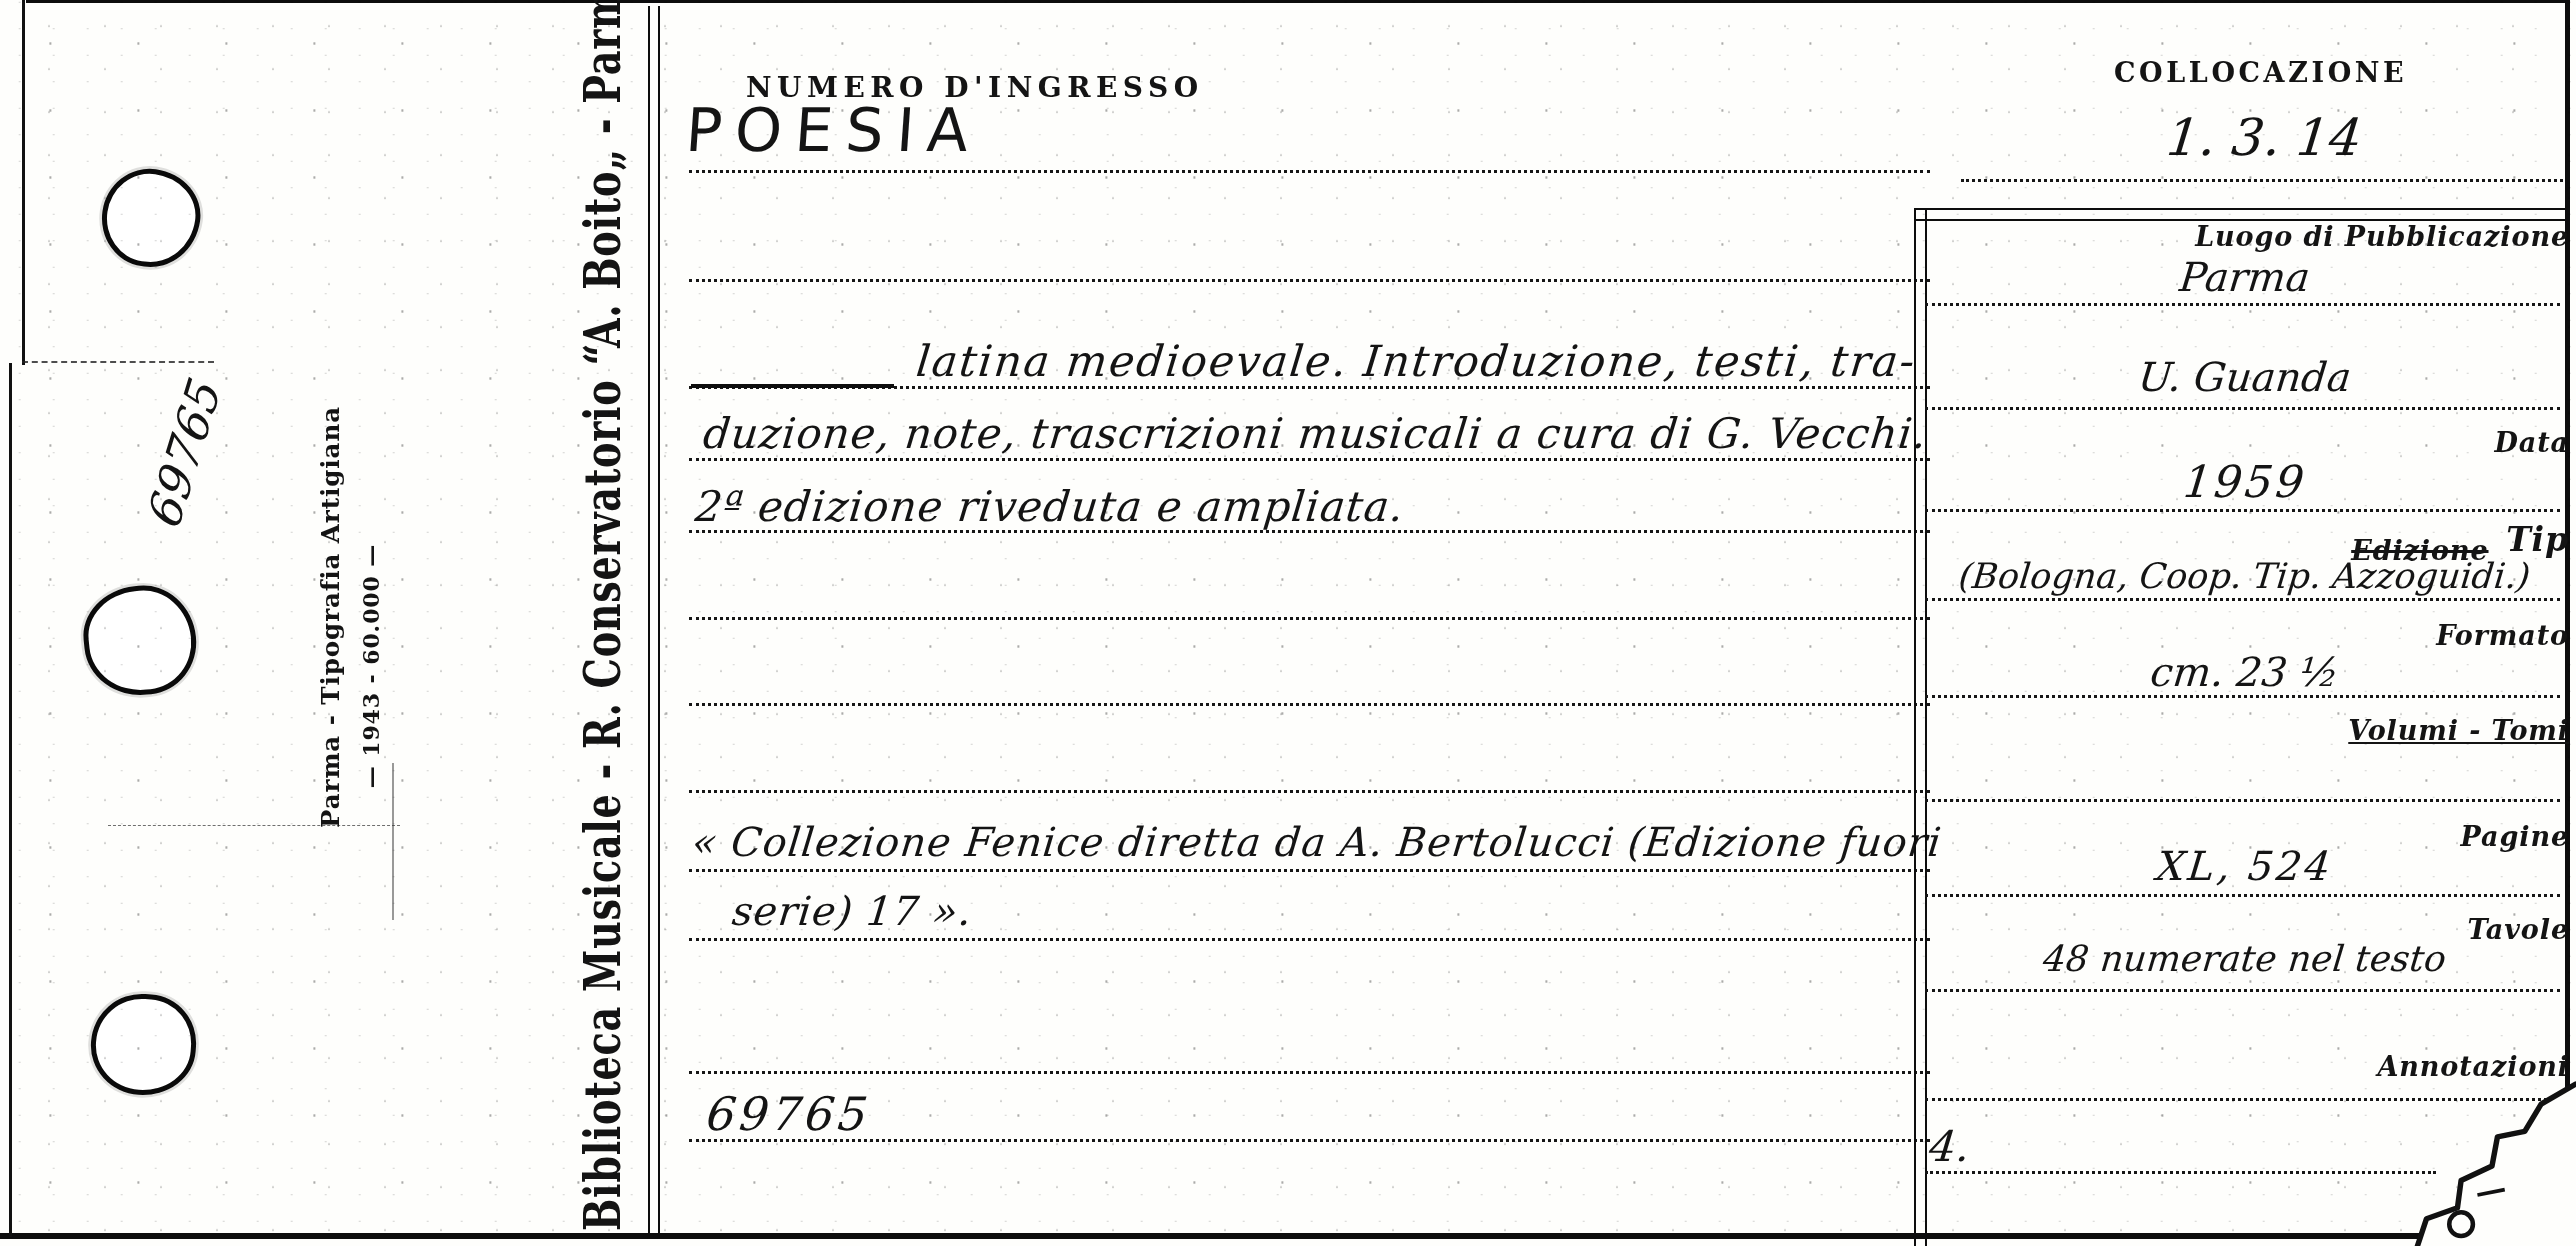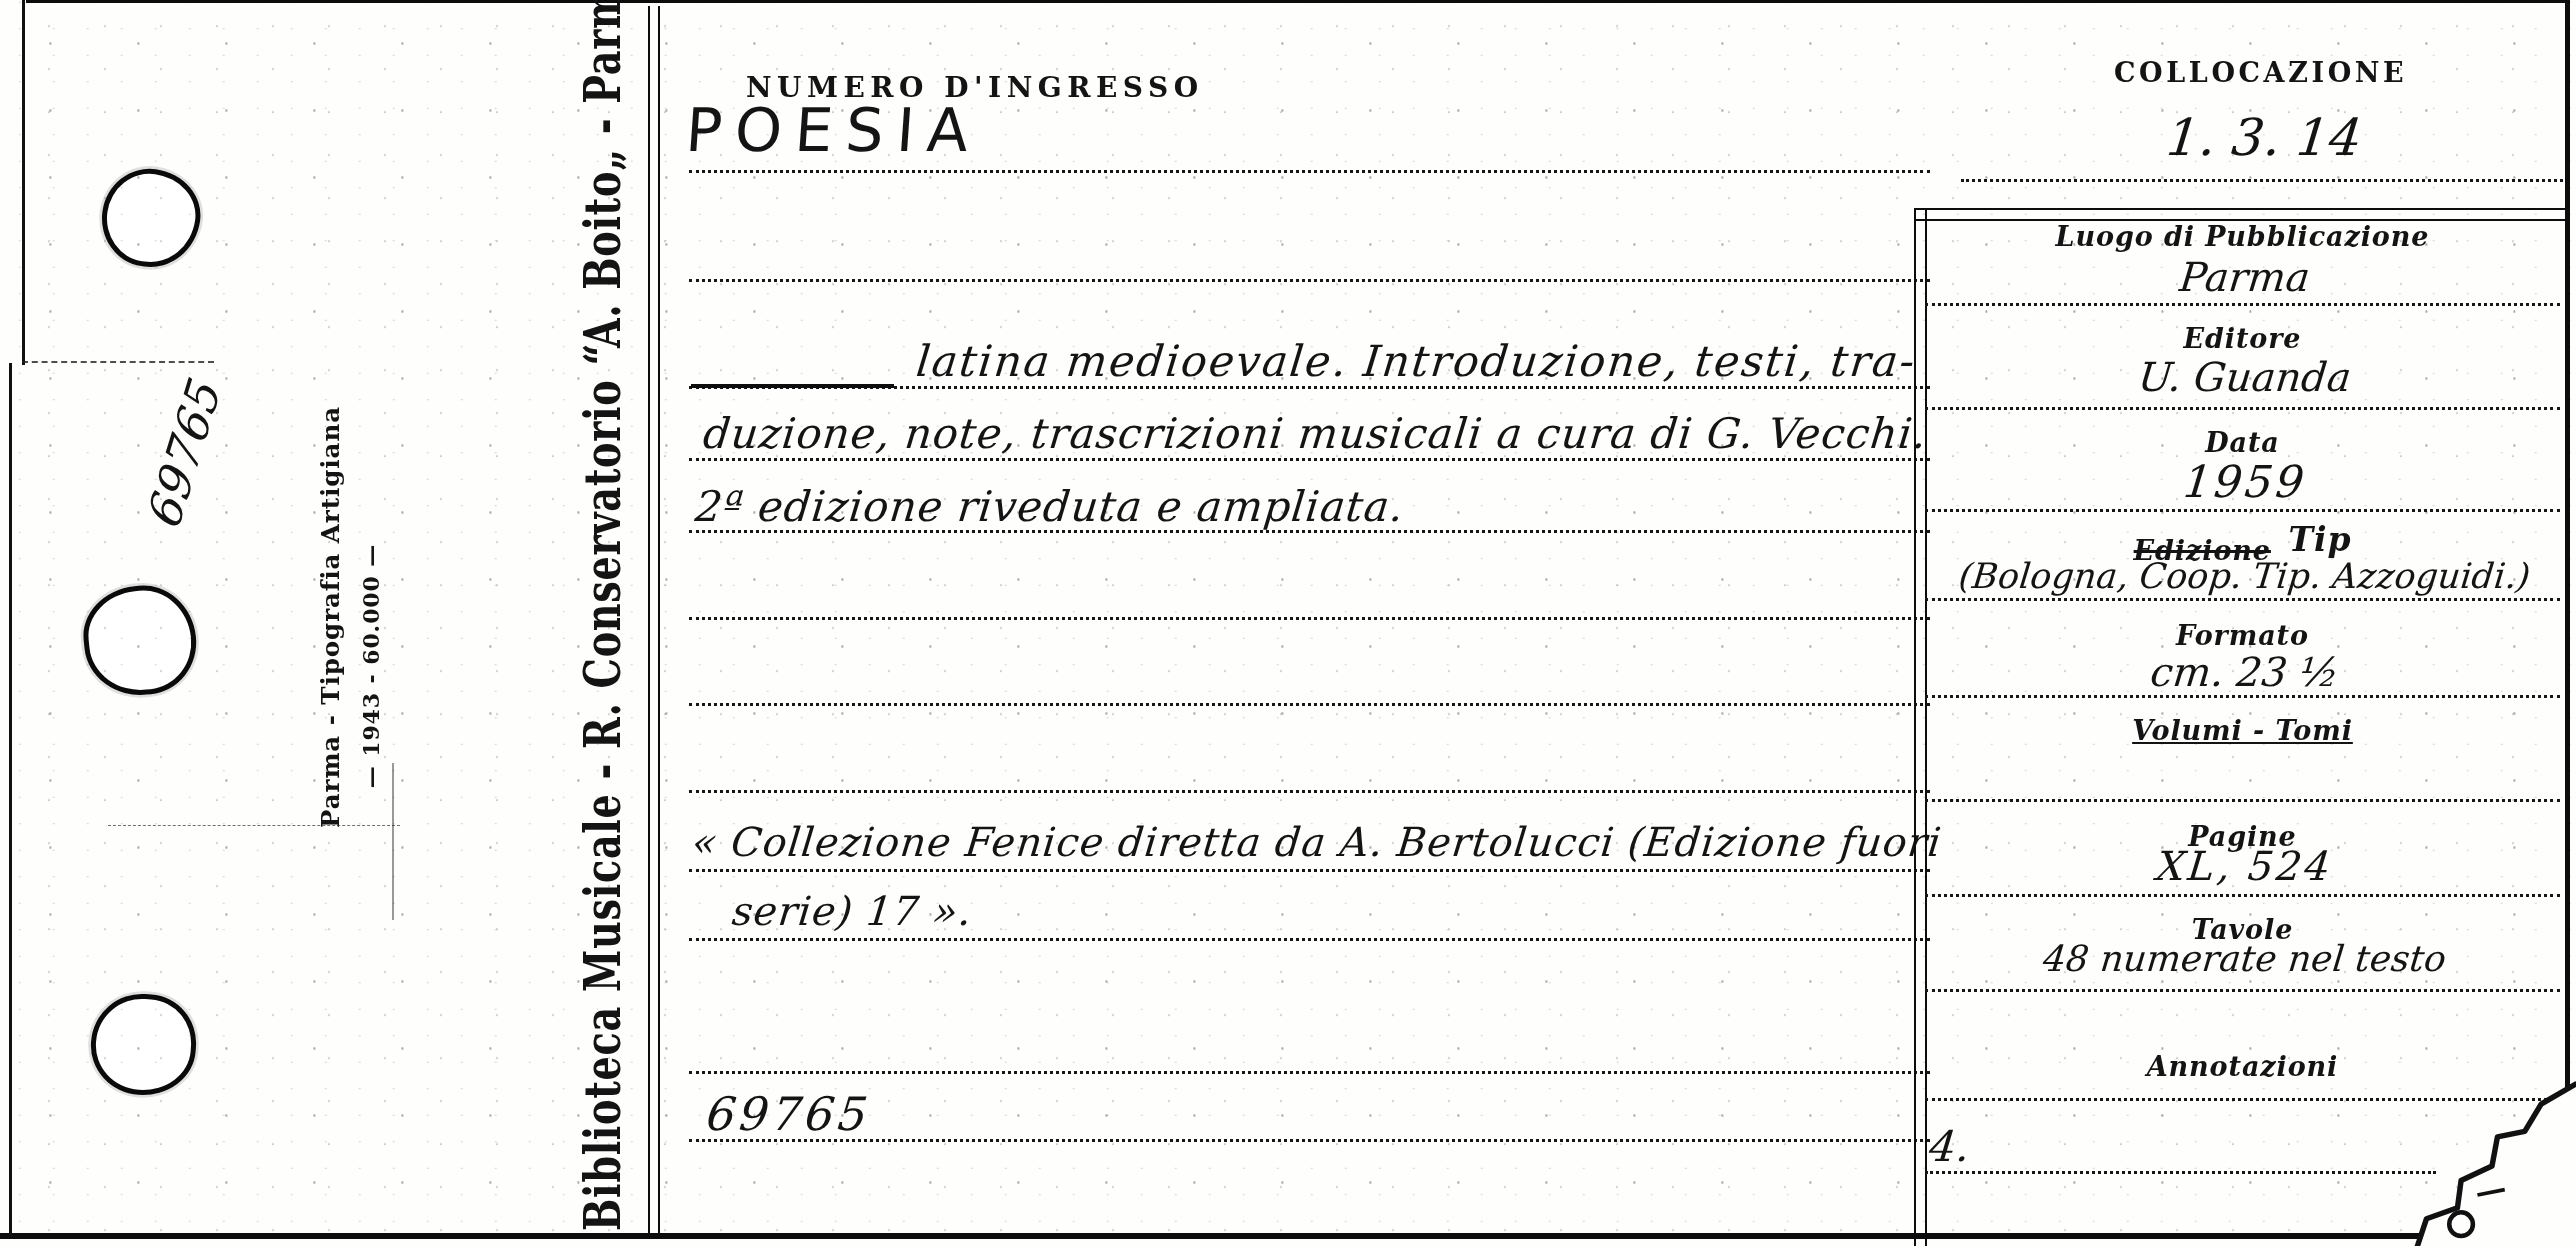--- a/index.html
+++ b/index.html
@@ -30,21 +30,21 @@
   
   .hw{font-family:"DejaVu Serif",serif;font-style:italic;white-space:nowrap;}
   .skew{transform:skewX(-6deg);transform-origin:left bottom;}
   
   .rot90{transform-origin:0 0;transform:rotate(-90deg);}
   
   .vrule-double{border-left:2.7px solid #0d0d0d;border-right:2.7px solid #0d0d0d;}
   .hrule-double{border-top:2.7px solid #0d0d0d;border-bottom:2.7px solid #0d0d0d;}
   
   .panel{position:absolute;left:1916px;top:208px;width:653px;height:1038px;}
-  .plb{position:absolute;width:100%;text-align:center;font-family:"DejaVu Serif",serif;
+  .plb{position:absolute;width:100%;text-align:right;font-family:"DejaVu Serif",serif;
        font-style:italic;font-weight:bold;font-size:27px;letter-spacing:0.9px;white-space:nowrap;}
   .pv{position:absolute;width:100%;text-align:center;font-size:40px;}
   .pl{position:absolute;left:9px;width:635px;height:0;border-bottom:3.6px dotted #161616;}
   .strike{text-decoration:line-through;text-decoration-thickness:2.7px;}
   .punch{position:absolute;background:#fff;border:5.5px solid #0a0a0a;
          box-shadow:0 0 0 2.7px rgba(0,0,0,.12);}
 </style>
 </head>
 <body>
 
@@ -111,21 +111,20 @@
 
   <div class="abs hrule-double" style="left:1916px;top:208px;width:649px;height:9px;"></div>
   <div class="abs vrule-double" style="left:1914px;top:208px;width:9px;height:1038px;"></div>
 
   <div class="panel">
 
     <div class="plb" style="top:12.8px;">Luogo di Pubblicazione</div>
     <div class="pv hw skew" style="top:46px;">Parma</div>
     <div class="pl" style="top:95px;"></div>
 
-    <div class="plb" style="top:115px;">Editore</div>
     <div class="pv hw skew" style="top:146px;">U. Guanda</div>
     <div class="pl" style="top:199px;"></div>
 
     <div class="plb" style="top:219px;font-style:italic;">Data</div>
     <div class="pv hw skew" style="top:248px;font-size:44px;letter-spacing:2.7px;">1959</div>
     <div class="pl" style="top:301px;"></div>
 
     <div class="plb" style="top:321px;">
       <span class="strike">Edizione</span>
       <span class="hw" style="font-size:33px;position:relative;top:-9px;margin-left:7.3px;">Tip</span>

